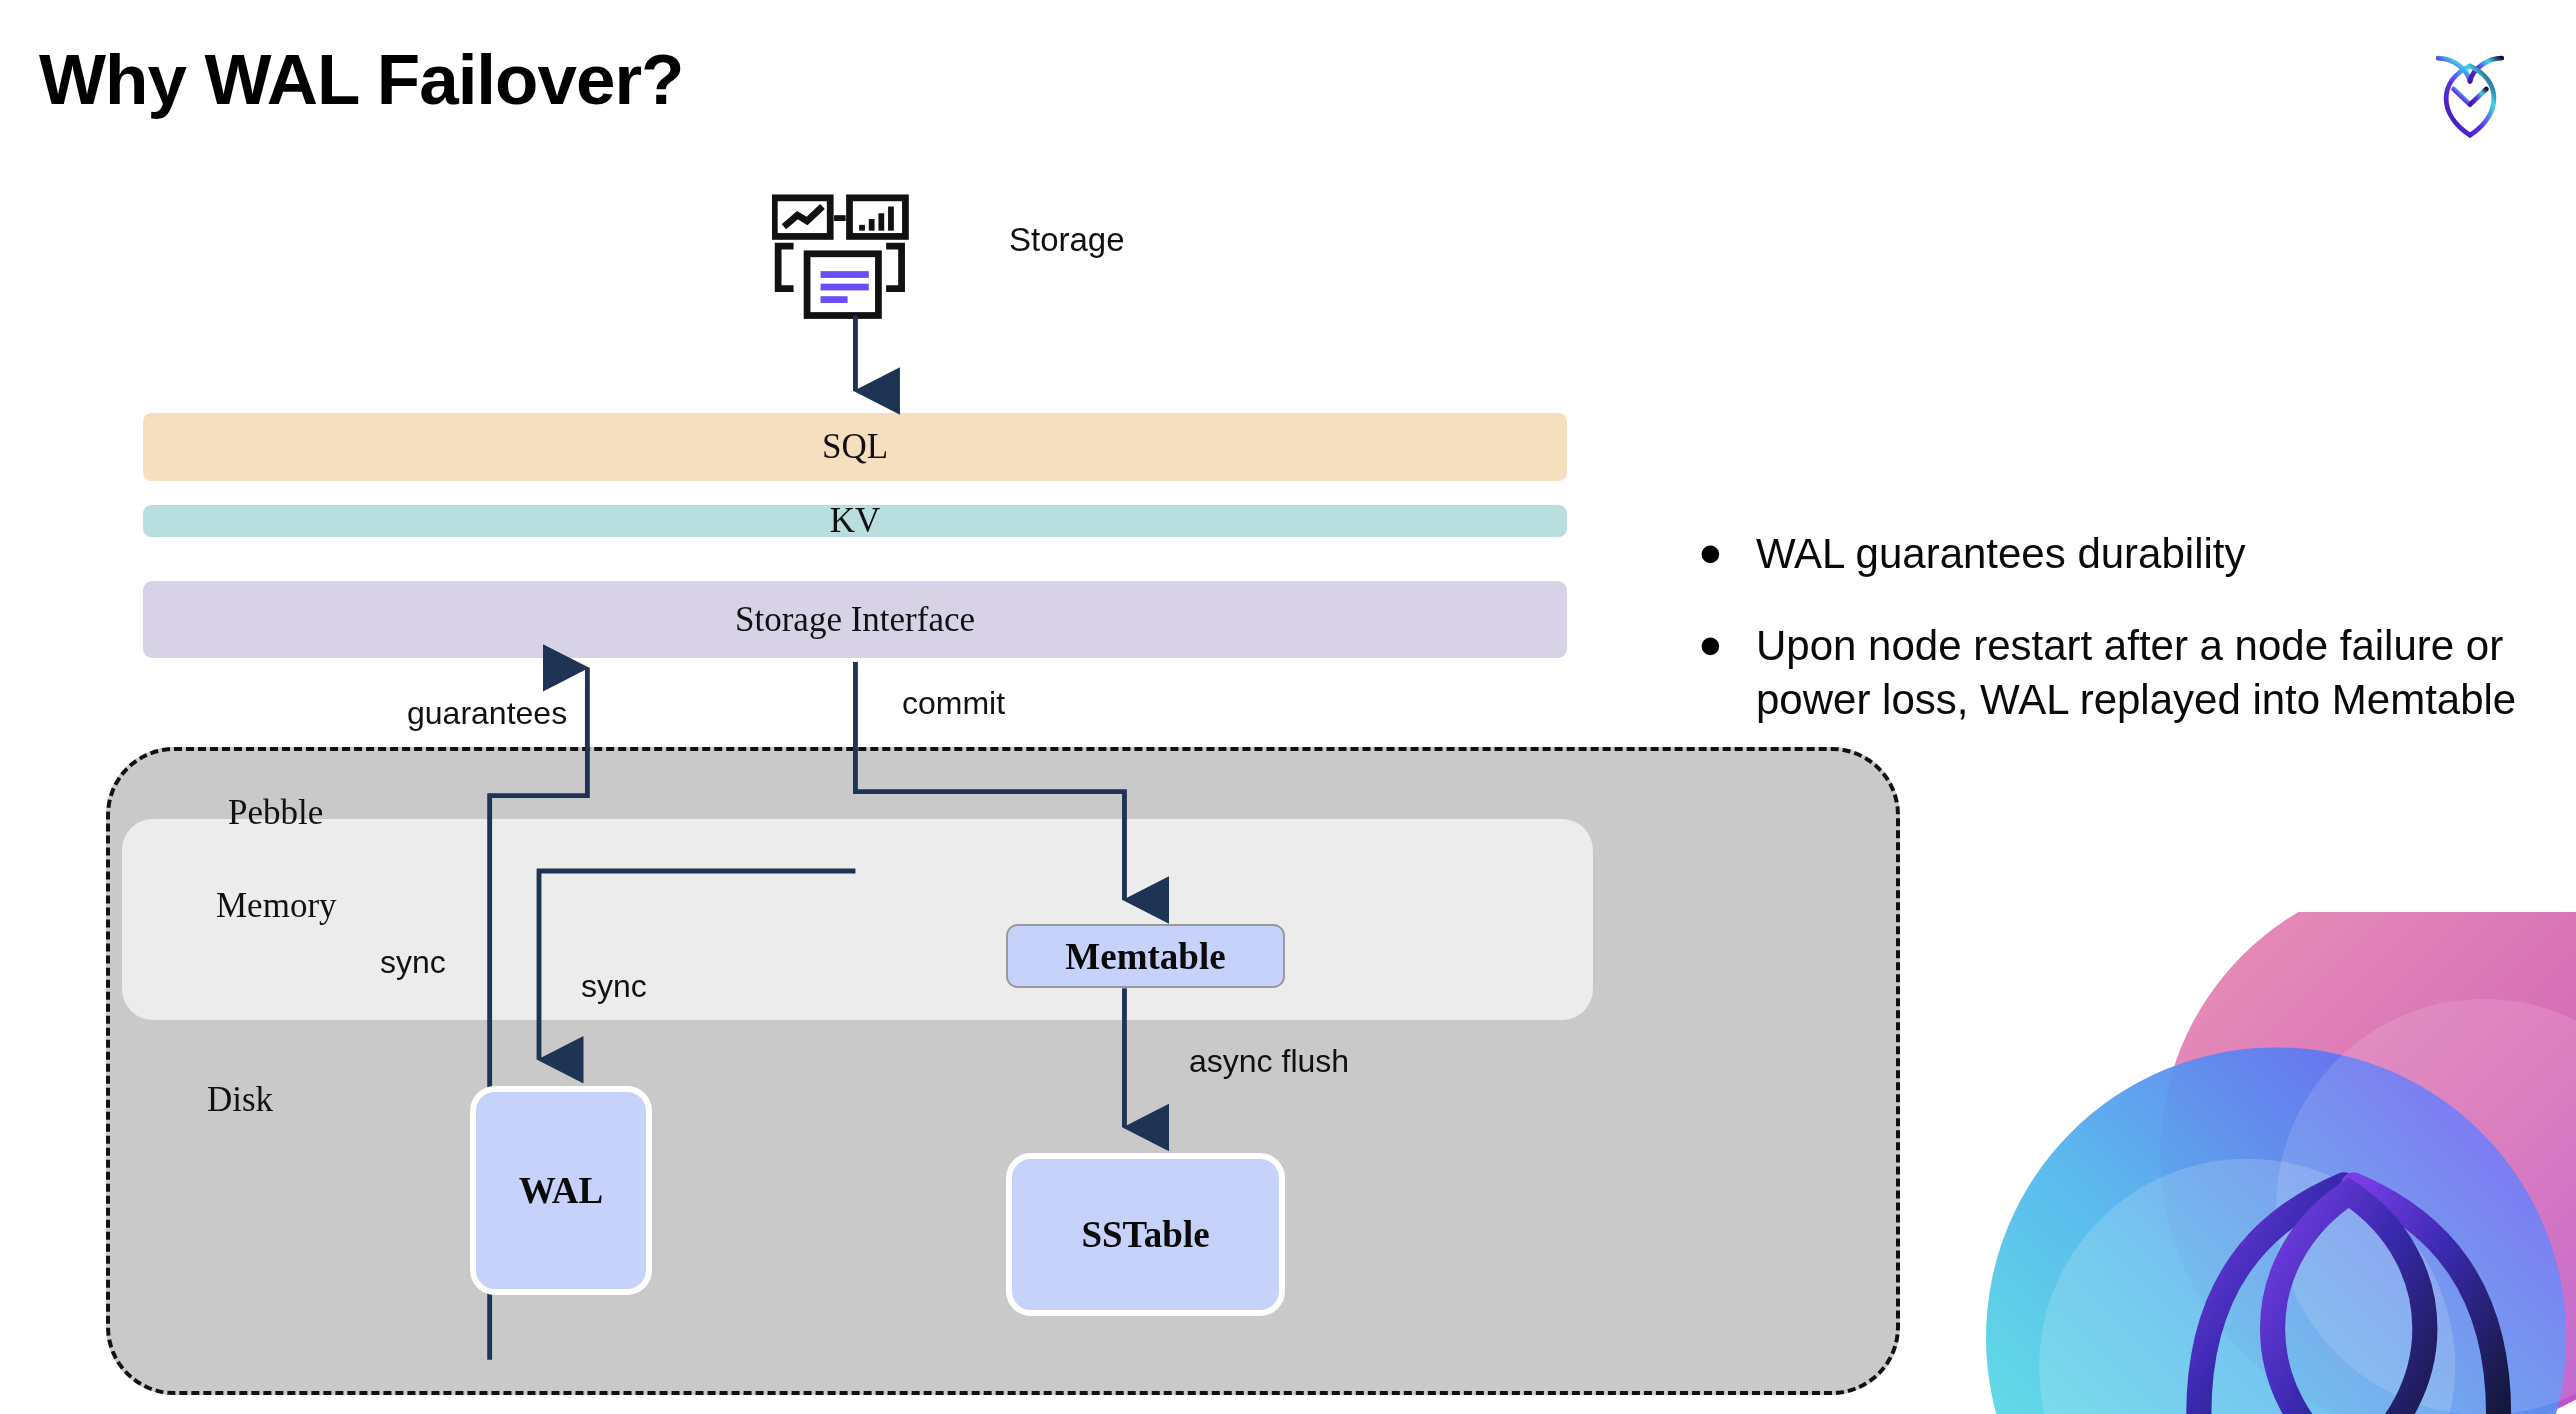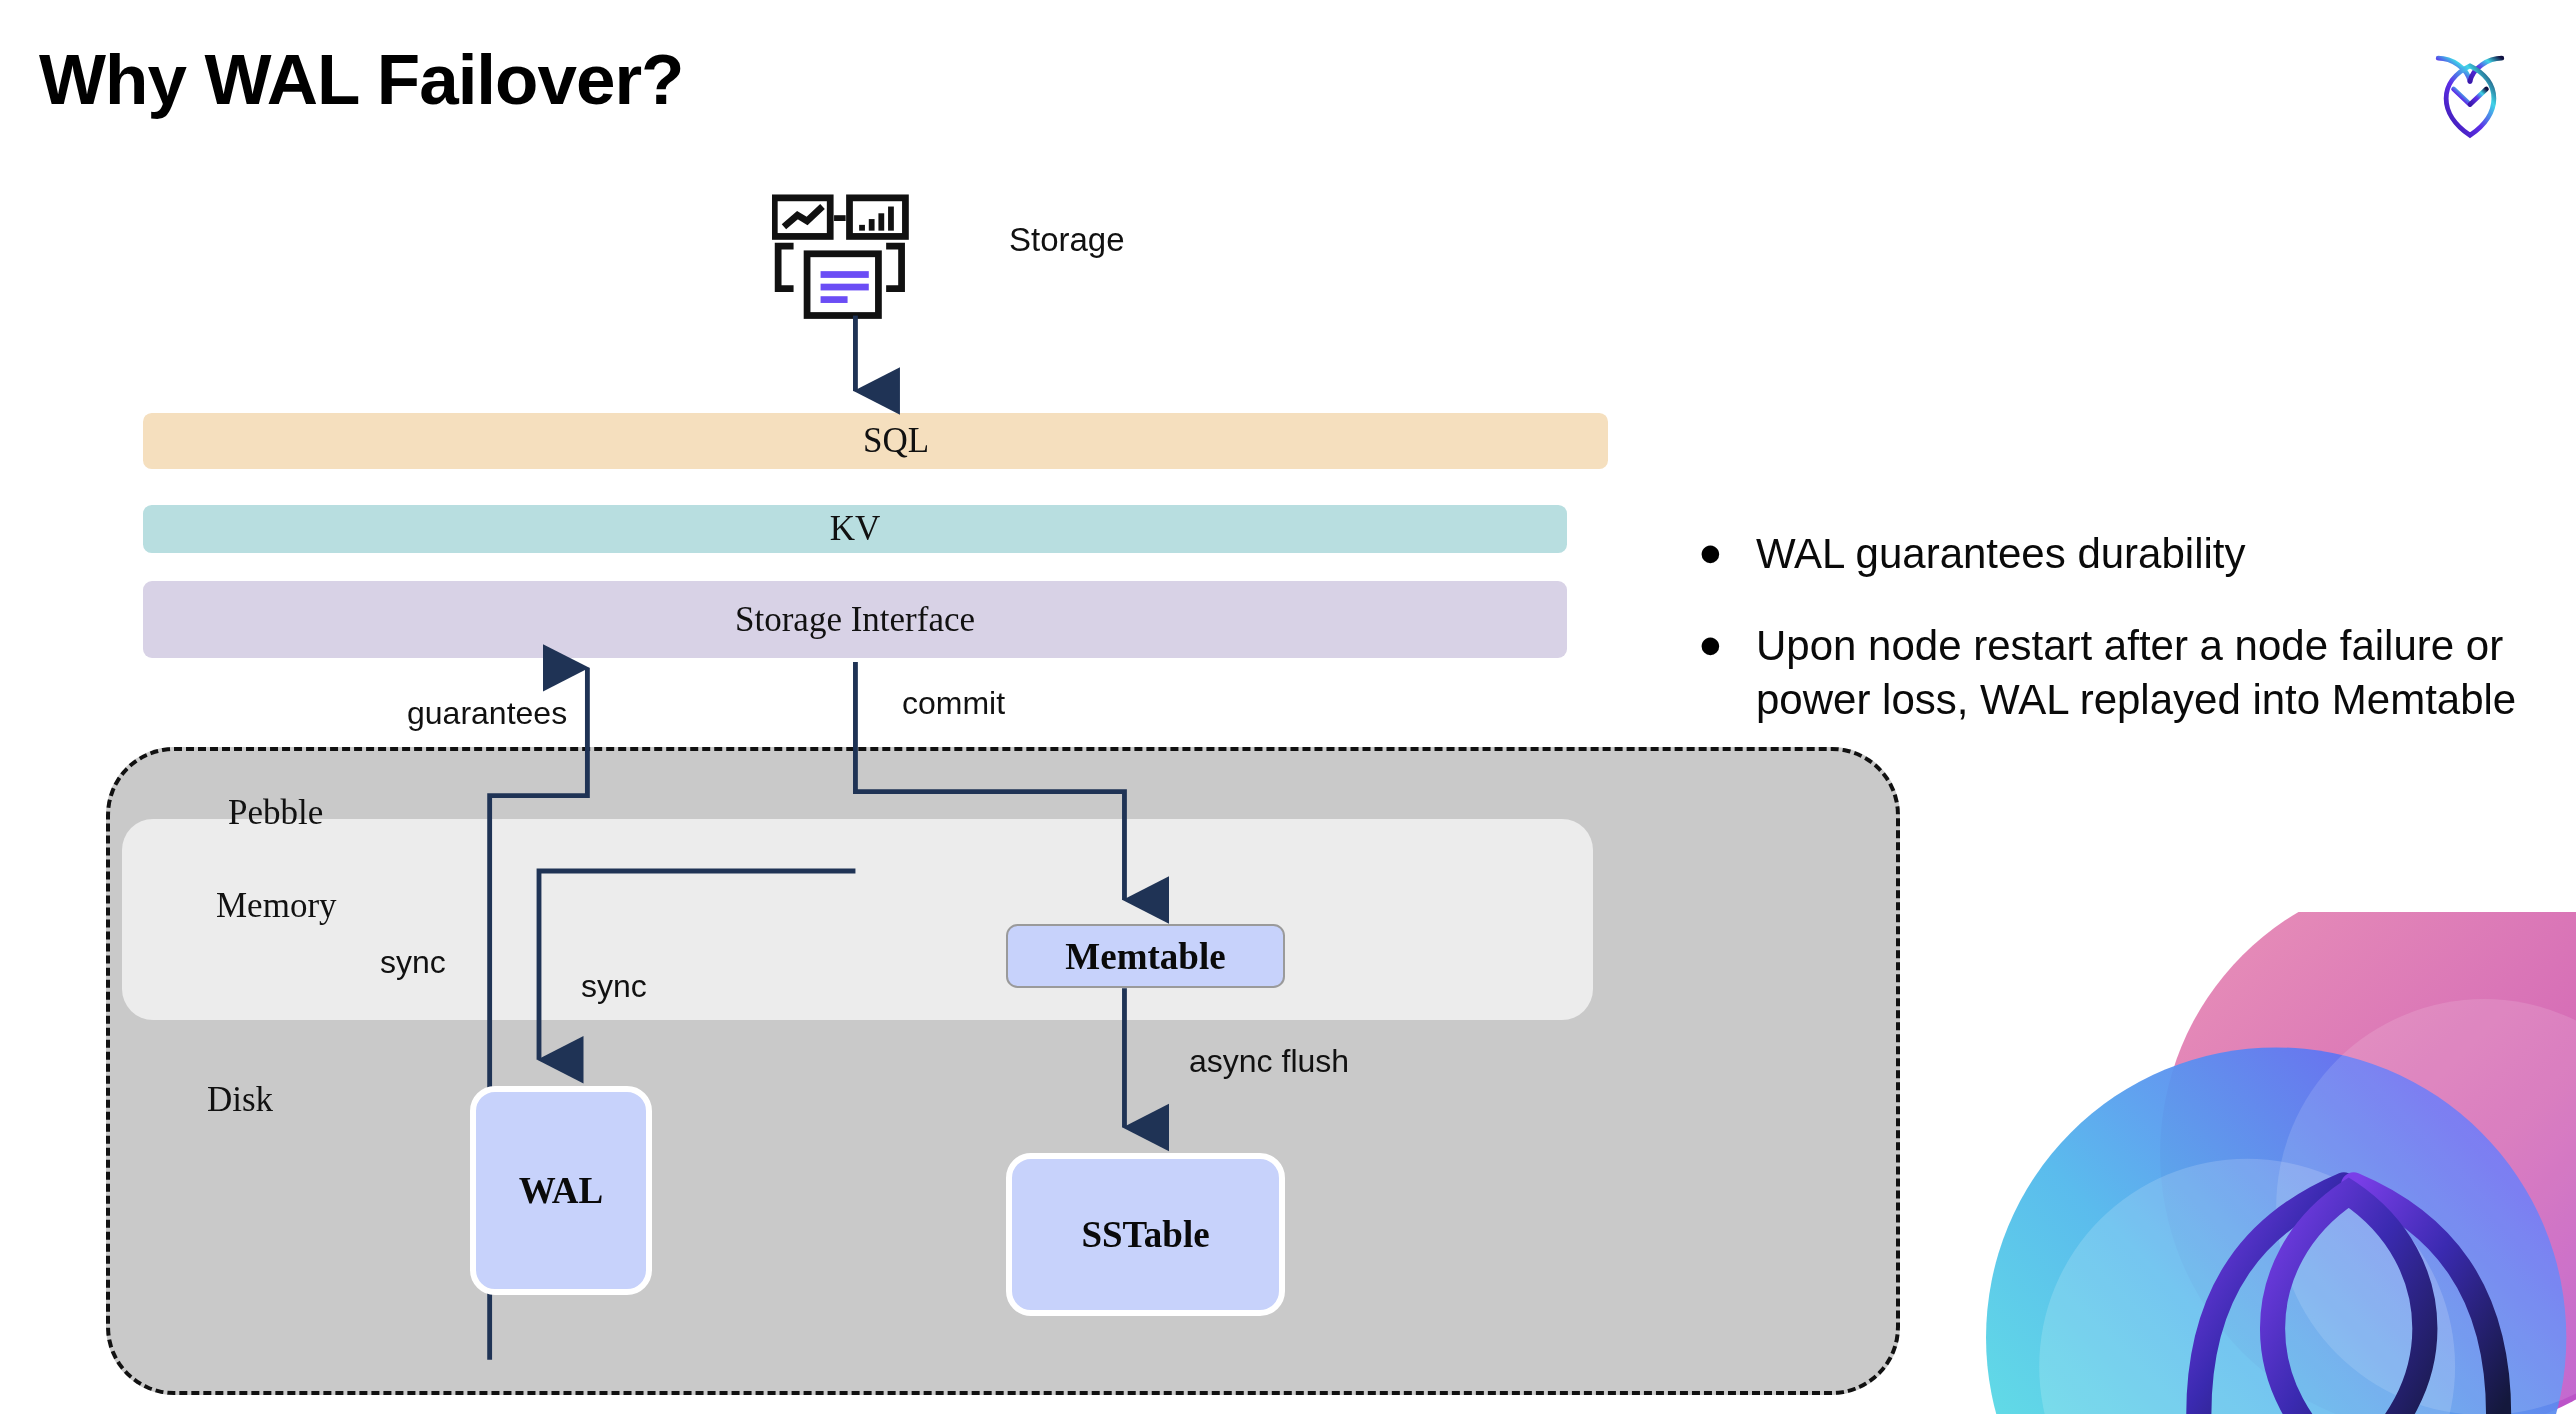--- a/index.html
+++ b/index.html
@@ -72,22 +72,22 @@
     left: 143px;
     width: 1424px;
     border-radius: 8.7px;
     display: flex;
     align-items: center;
     justify-content: center;
     font-family: "Liberation Serif", serif;
     font-size: 35px;
     color: #111111;
   }
-  #layer-sql     { top: 413px; height: 56px; padding-left: 41px; }
-  #layer-kv      { top: 505px; height: 48px; }
+  #layer-sql     { top: 413px; height: 68px; }
+  #layer-kv      { top: 505px; height: 32px; }
   #layer-storage { top: 581px; height: 77px; border-radius: 9px; }
 
   
   #pebble-container {
     position: absolute;
     left: 106px;
     top: 747px;
     width: 1794px;
     height: 648px;
     border: 4.8px dashed #111111;

